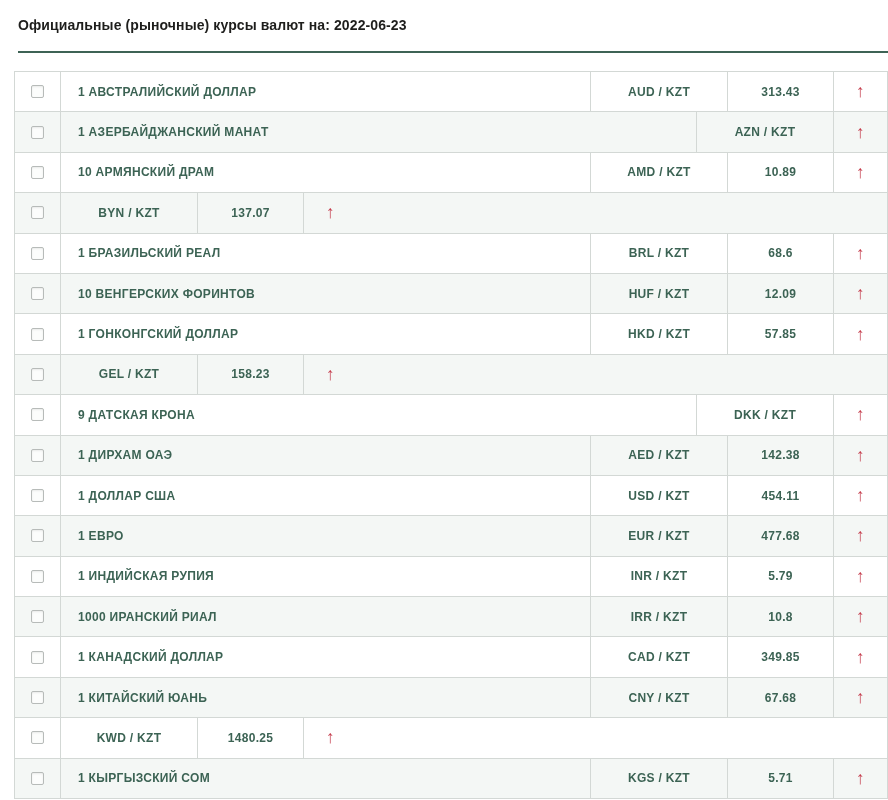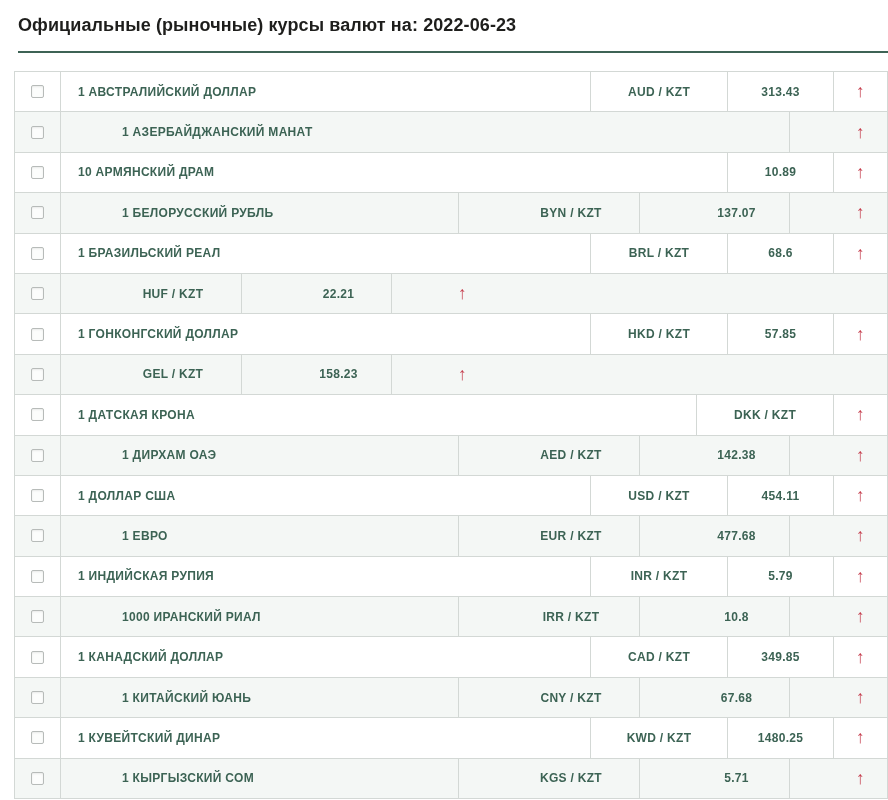--- a/index.html
+++ b/index.html
@@ -6,21 +6,21 @@
   html, body {
     width: 888px; height: 800px;
     overflow: hidden;
     background: #ffffff;
     font-family: "Liberation Sans", sans-serif;
   }
   .page { width: 888px; height: 800px; position: relative; }
 
   .title {
     margin: 13px 16px 0 18px;
-    font-size: 18px;
+    font-size: 14px;
     line-height: 25px;
     font-weight: 700;
     color: #1e1e1c;
     letter-spacing: 0.1px;
   }
   .title-rule {
     margin: 13px 0 0 18px;
     width: calc(888px - 18px);
     height: 2px;
     background: var(--title-rule, #3e6355);
@@ -32,21 +32,21 @@
     border: 1px solid var(--border, #d3d8d5);
     border-bottom: none;
     border-right: 1px solid var(--border, #d3d8d5);
   }
   .row {
     display: flex;
     height: 40.4px;
     background: #ffffff;
     border-bottom: 1px solid var(--border, #d3d8d5);
   }
-  .row.alt { background: var(--row-alt, #f4f7f5); gap: 44px; }
+  .row.alt { background: var(--row-alt, #f4f7f5); }
 
   .cell {
     display: flex;
     align-items: center;
     height: 100%;
     border-right: 1px solid var(--border, #d3d8d5);
     font-size: 12px;
     font-weight: 700;
     color: var(--accent-green, #3c6354);
     letter-spacing: 0.3px;
@@ -90,39 +90,40 @@
     <div class="cell cell-value">313.43</div>
     <div class="cell cell-arrow">
       <span class="arrow">↑</span>
     </div>
   </div>
       <div class="row alt">
     <div class="cell cell-check">
       <span class="checkbox"></span>
     </div>
     <div class="cell cell-name">1 АЗЕРБАЙДЖАНСКИЙ МАНАТ</div>
+    <div class="cell cell-pair">AZN / KZT</div>
     <div class="cell cell-arrow">
       <span class="arrow">↑</span>
     </div>
   </div>
       <div class="row">
     <div class="cell cell-check">
       <span class="checkbox"></span>
     </div>
     <div class="cell cell-name">10 АРМЯНСКИЙ ДРАМ</div>
+    <div class="cell cell-pair">AMD / KZT</div>
     <div class="cell cell-value">10.89</div>
     <div class="cell cell-arrow">
       <span class="arrow">↑</span>
     </div>
   </div>
       <div class="row alt">
     <div class="cell cell-check">
       <span class="checkbox"></span>
     </div>
-    <div class="cell cell-name">1 БЕЛОРУССКИЙ РУБЛЬ</div>
     <div class="cell cell-pair">BYN / KZT</div>
     <div class="cell cell-value">137.07</div>
     <div class="cell cell-arrow">
       <span class="arrow">↑</span>
     </div>
   </div>
       <div class="row">
     <div class="cell cell-check">
       <span class="checkbox"></span>
     </div>
@@ -130,22 +131,23 @@
     <div class="cell cell-pair">BRL / KZT</div>
     <div class="cell cell-value">68.6</div>
     <div class="cell cell-arrow">
       <span class="arrow">↑</span>
     </div>
   </div>
       <div class="row alt">
     <div class="cell cell-check">
       <span class="checkbox"></span>
     </div>
+    <div class="cell cell-name">10 ВЕНГЕРСКИХ ФОРИНТОВ</div>
     <div class="cell cell-pair">HUF / KZT</div>
-    <div class="cell cell-value">22.21</div>
+    <div class="cell cell-value">12.09</div>
     <div class="cell cell-arrow">
       <span class="arrow">↑</span>
     </div>
   </div>
       <div class="row">
     <div class="cell cell-check">
       <span class="checkbox"></span>
     </div>
     <div class="cell cell-name">1 ГОНКОНГСКИЙ ДОЛЛАР</div>
     <div class="cell cell-pair">HKD / KZT</div>
@@ -161,21 +163,21 @@
     <div class="cell cell-pair">GEL / KZT</div>
     <div class="cell cell-value">158.23</div>
     <div class="cell cell-arrow">
       <span class="arrow">↑</span>
     </div>
   </div>
       <div class="row">
     <div class="cell cell-check">
       <span class="checkbox"></span>
     </div>
-    <div class="cell cell-name">1 ДАТСКАЯ КРОНА</div>
+    <div class="cell cell-name">9 ДАТСКАЯ КРОНА</div>
     <div class="cell cell-pair">DKK / KZT</div>
     <div class="cell cell-arrow">
       <span class="arrow">↑</span>
     </div>
   </div>
       <div class="row alt">
     <div class="cell cell-check">
       <span class="checkbox"></span>
     </div>
     <div class="cell cell-name">1 ДИРХАМ ОАЭ</div>
@@ -248,21 +250,20 @@
     <div class="cell cell-pair">CNY / KZT</div>
     <div class="cell cell-value">67.68</div>
     <div class="cell cell-arrow">
       <span class="arrow">↑</span>
     </div>
   </div>
       <div class="row">
     <div class="cell cell-check">
       <span class="checkbox"></span>
     </div>
-    <div class="cell cell-name">1 КУВЕЙТСКИЙ ДИНАР</div>
     <div class="cell cell-pair">KWD / KZT</div>
     <div class="cell cell-value">1480.25</div>
     <div class="cell cell-arrow">
       <span class="arrow">↑</span>
     </div>
   </div>
       <div class="row alt">
     <div class="cell cell-check">
       <span class="checkbox"></span>
     </div>

